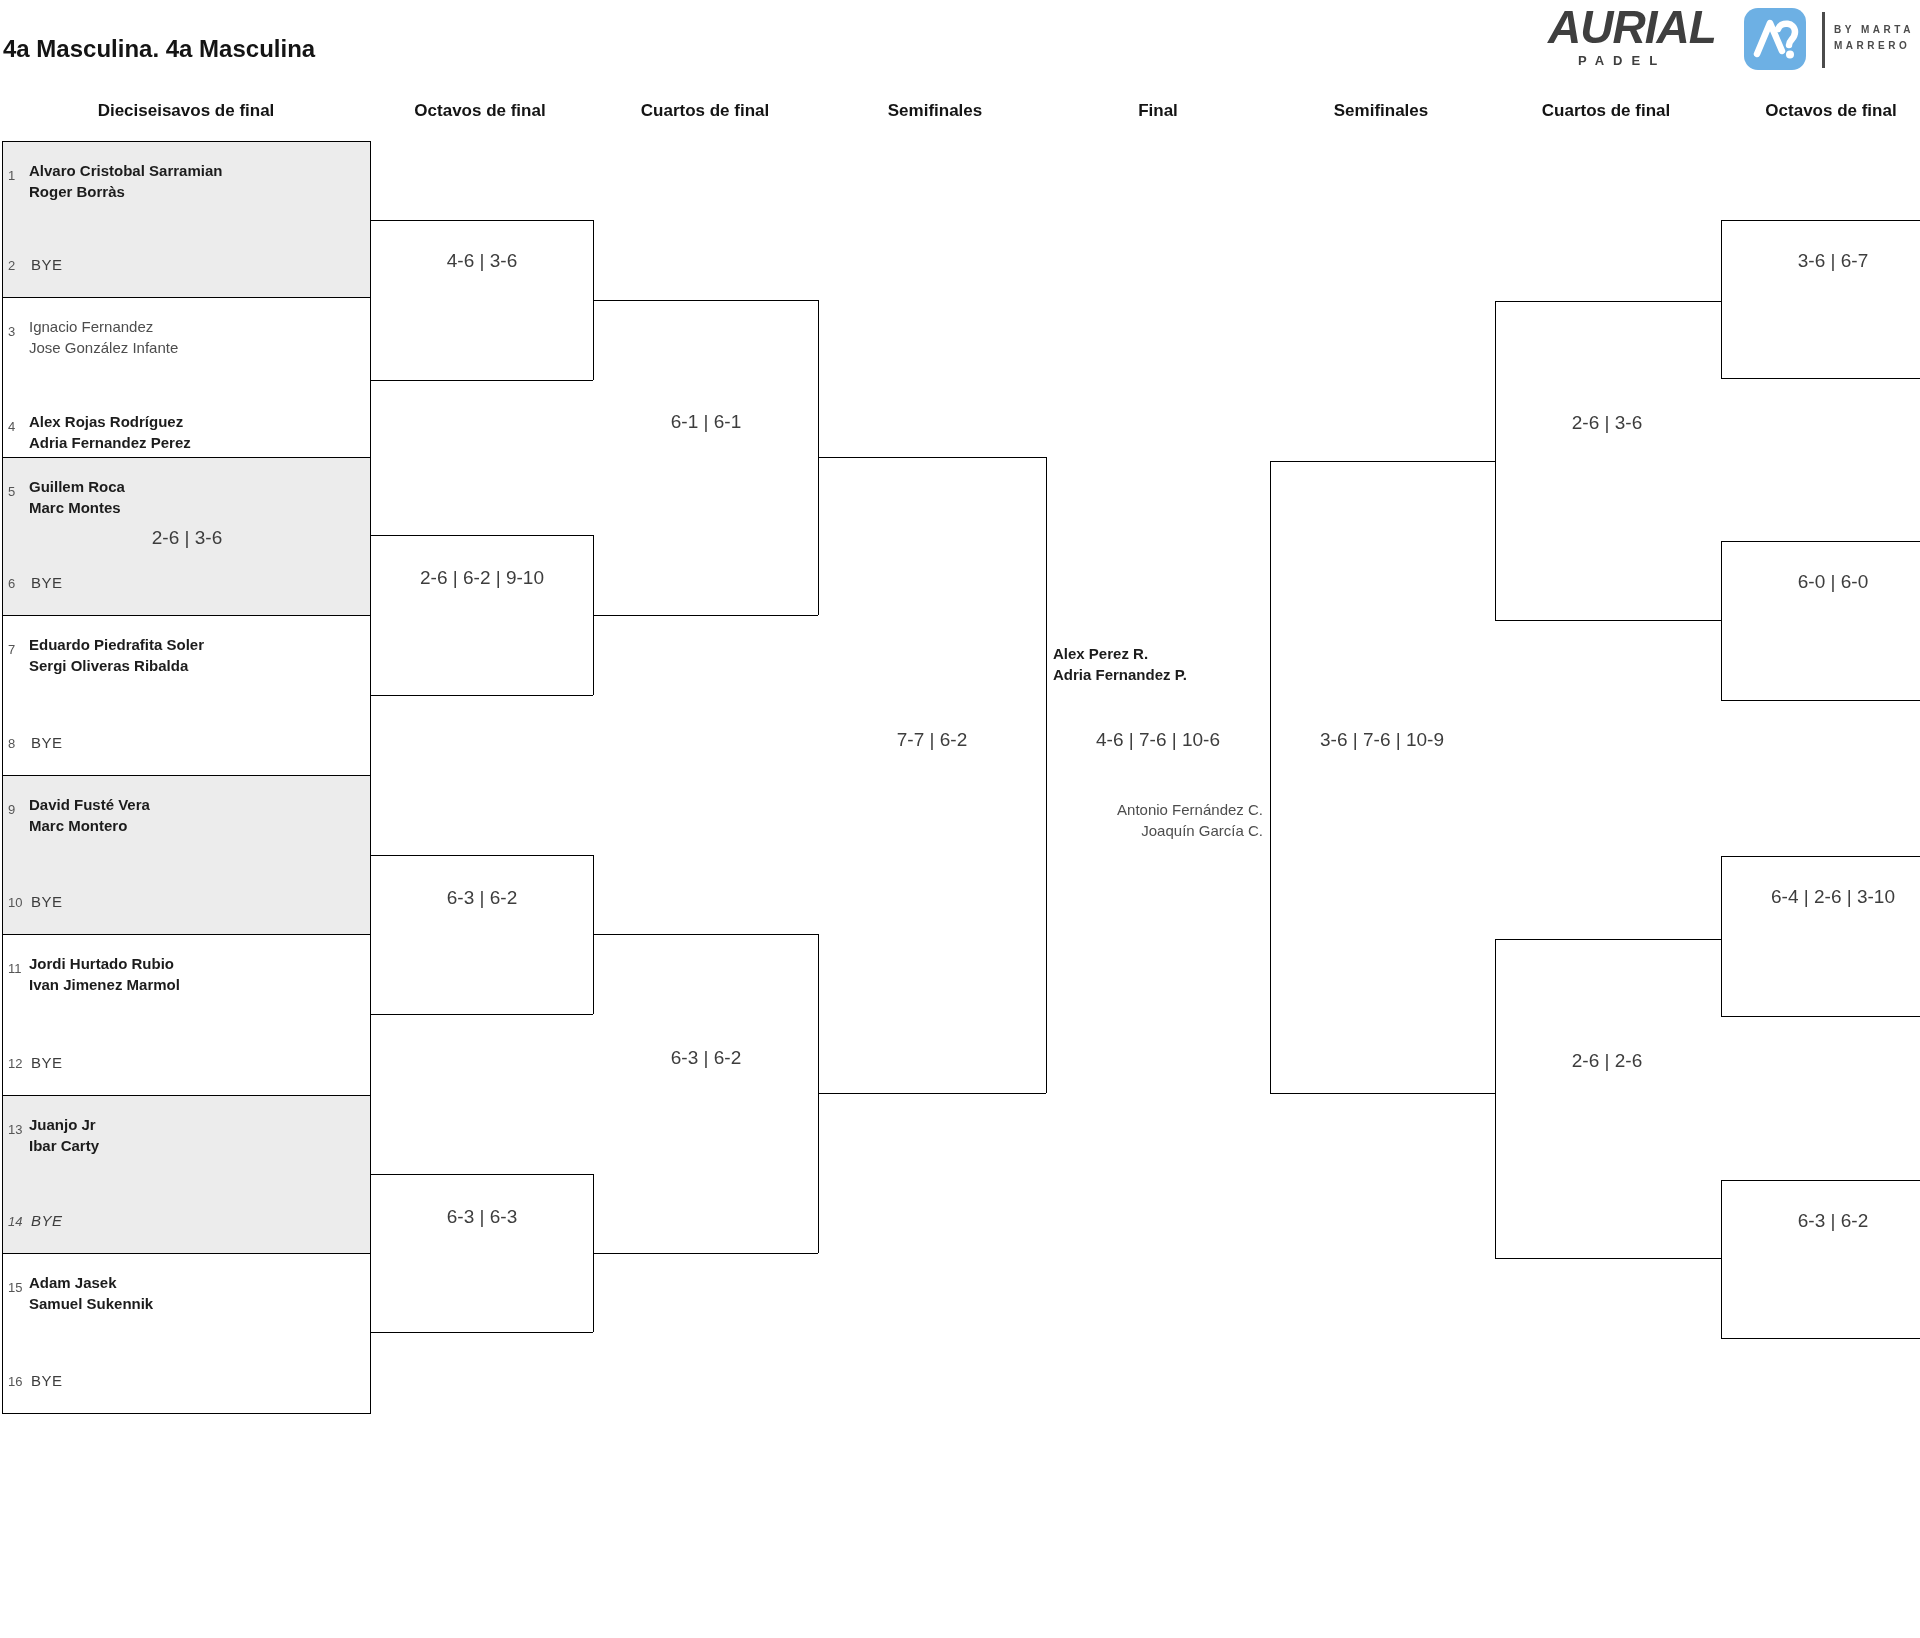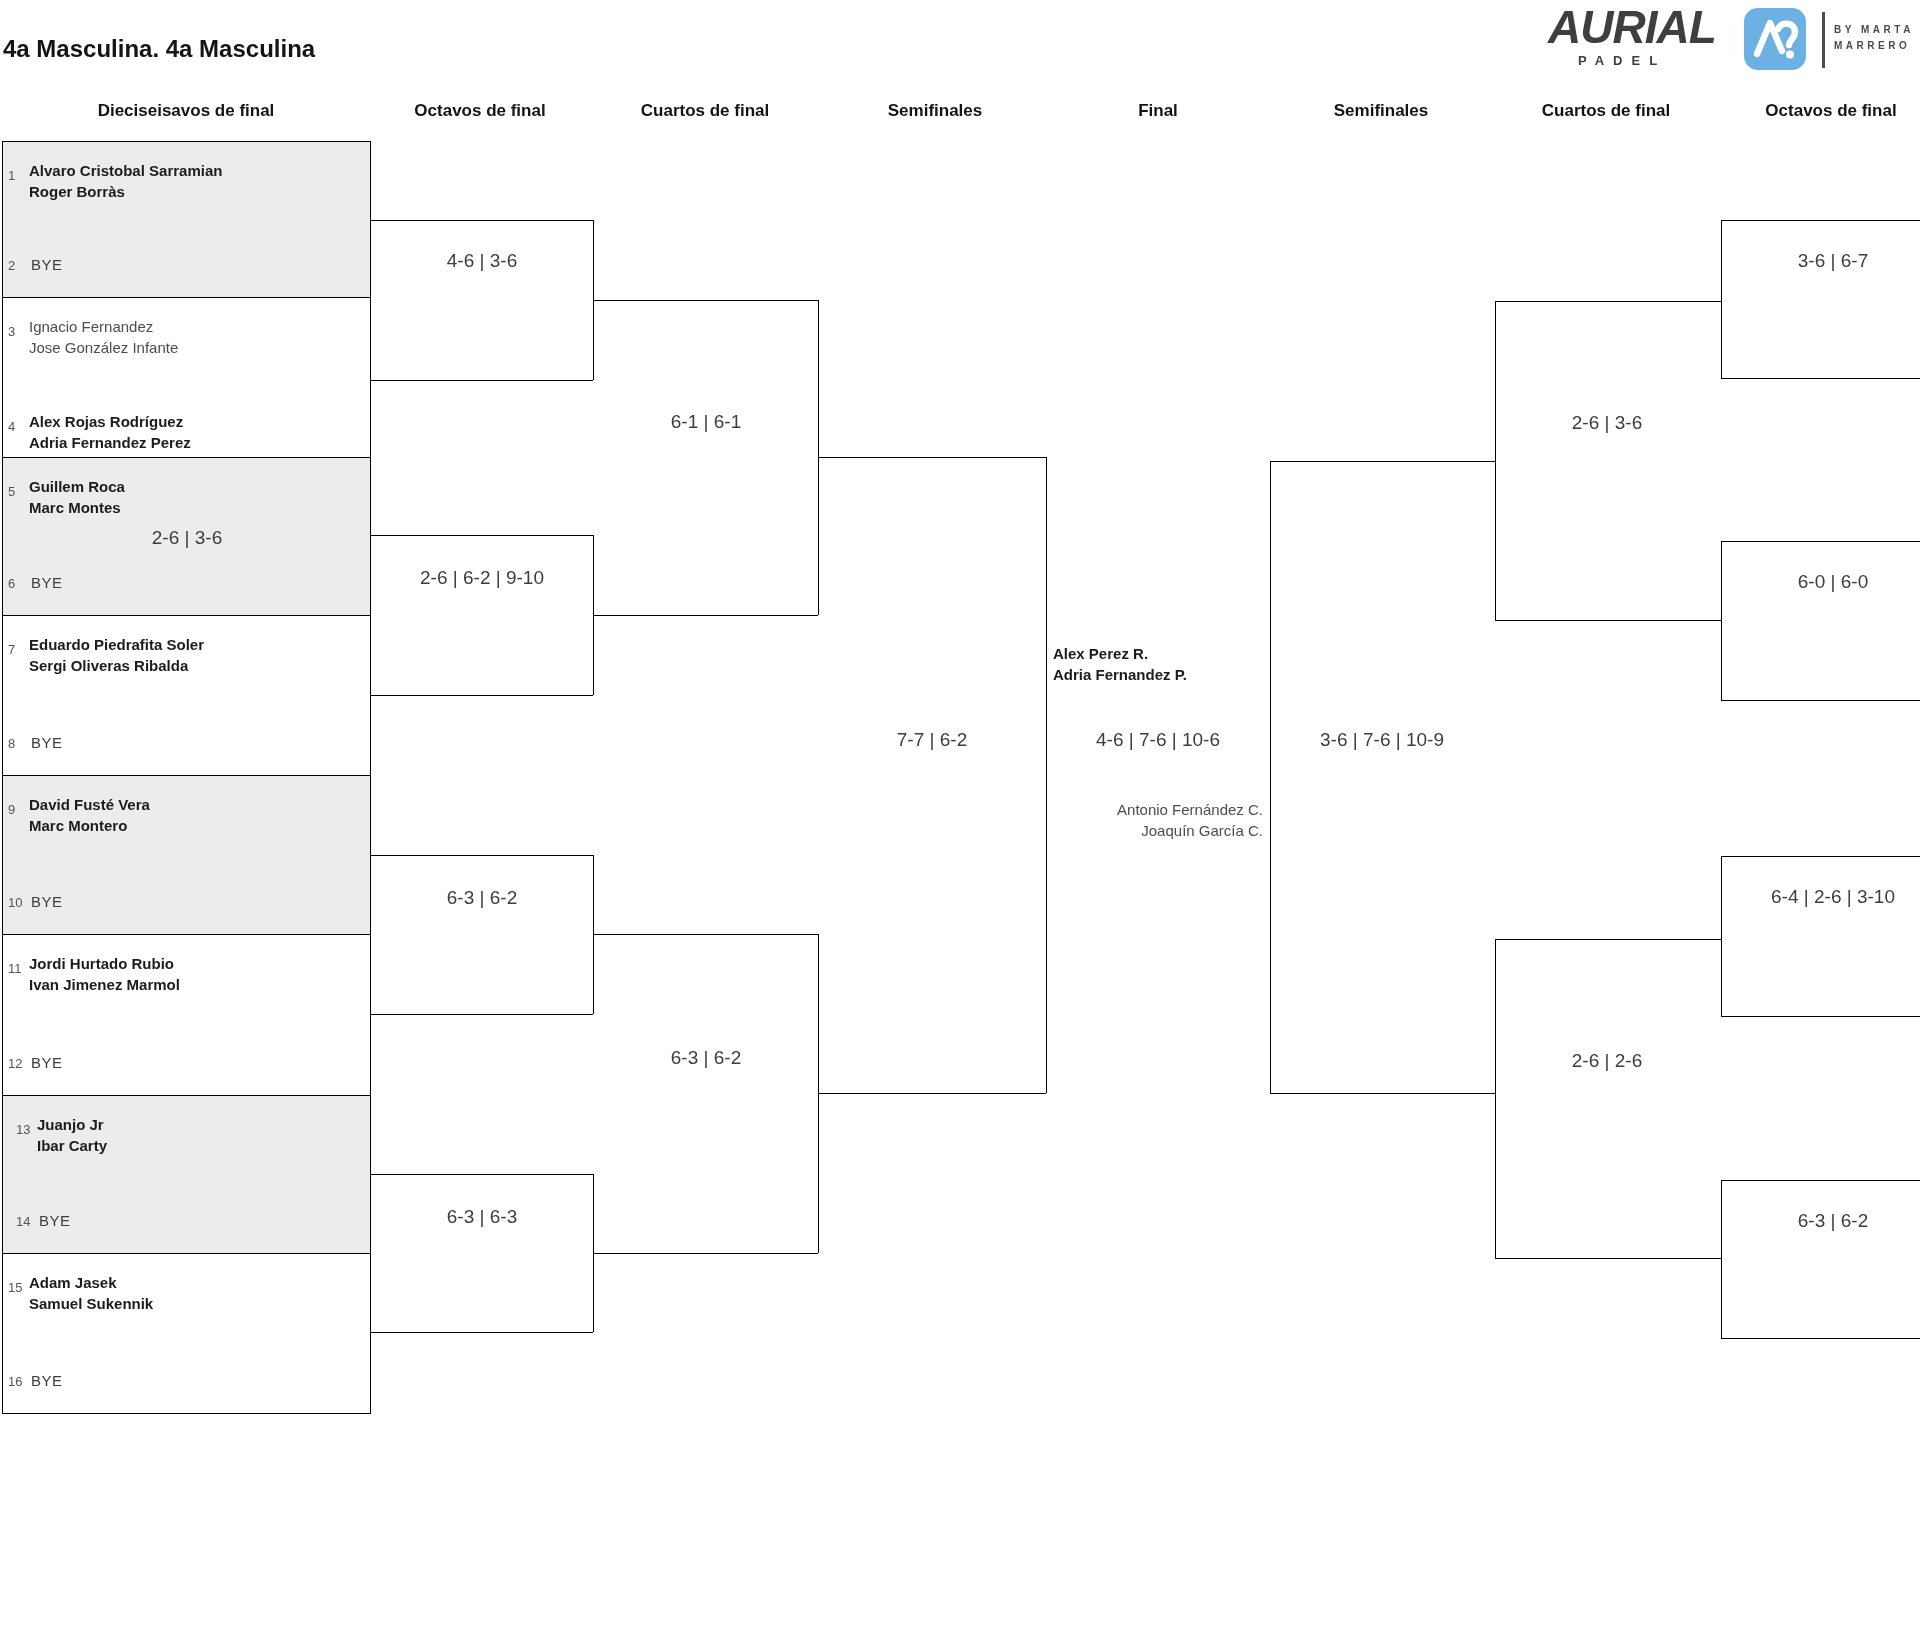--- a/index.html
+++ b/index.html
@@ -172,27 +172,27 @@
         <div class="seed" style="left: 6px; top: 27px;">11</div>
         <div class="name-block bold" style="left: 27px; top: 19px;">
           <div>Jordi Hurtado Rubio</div>
           <div>Ivan Jimenez Marmol</div>
         </div>
         <div class="bye-slot" style="left: 6px; top: 120px;">
           <span class="seed-inline">12</span>
           <span class="bye-label">BYE</span>
         </div>
       </div>
-      <div style="position: absolute; left: 10px; top: 1095px; width: 369px; height: 122px;">
+      <div style="position: absolute; left: 2px; top: 1095px; width: 369px; height: 122px;">
         <div class="seed" style="left: 6px; top: 27px;">13</div>
         <div class="name-block bold" style="left: 27px; top: 19px;">
           <div>Juanjo Jr</div>
           <div>Ibar Carty</div>
         </div>
-        <div class="bye-slot" style="left: 6px; top: 117px;">
+        <div class="bye-slot" style="left: 6px; top: 117px; font-style: italic;">
           <span class="seed-inline">14</span>
           <span class="bye-label">BYE</span>
         </div>
       </div>
       <div style="position: absolute; left: 2px; top: 1253px; width: 369px; height: 160px;">
         <div class="seed" style="left: 6px; top: 27px;">15</div>
         <div class="name-block bold" style="left: 27px; top: 19px;">
           <div>Adam Jasek</div>
           <div>Samuel Sukennik</div>
         </div>

